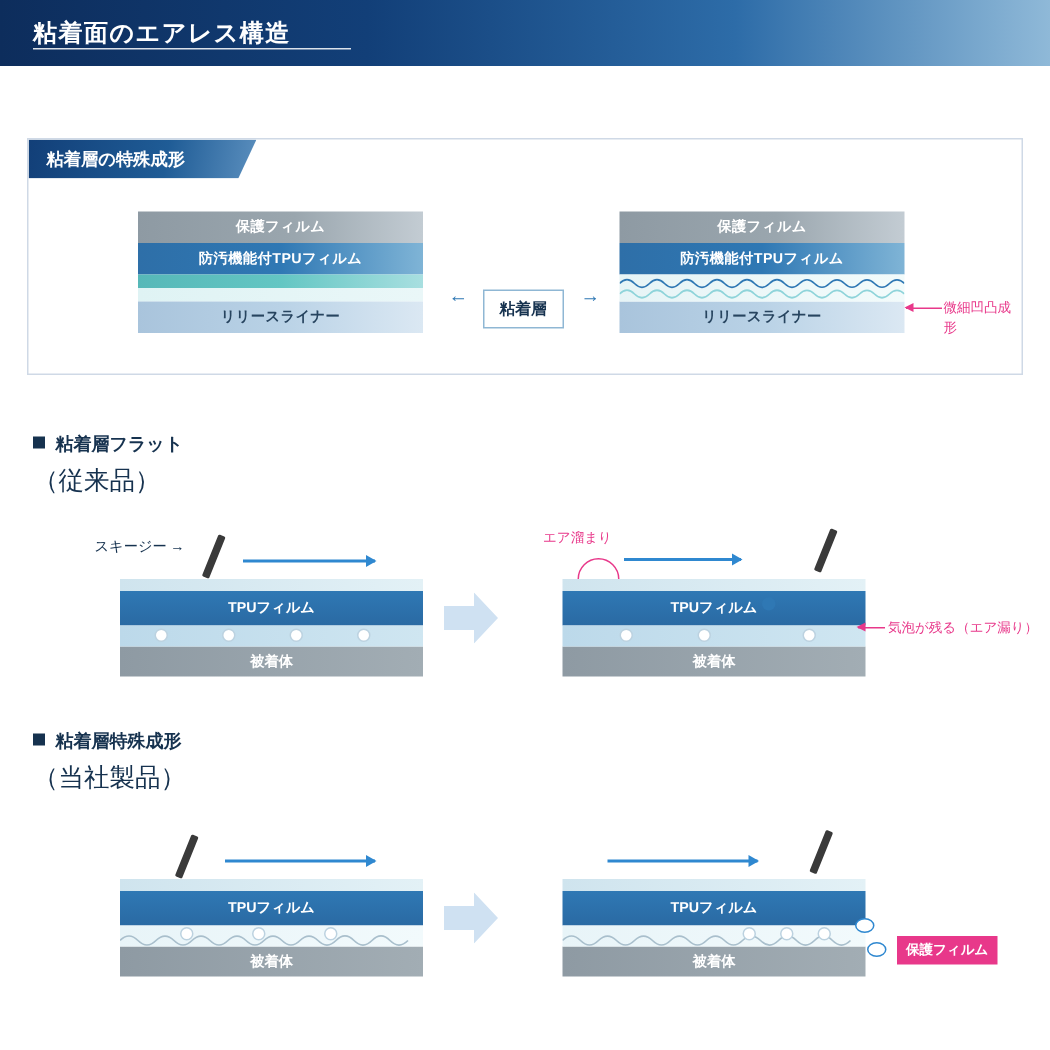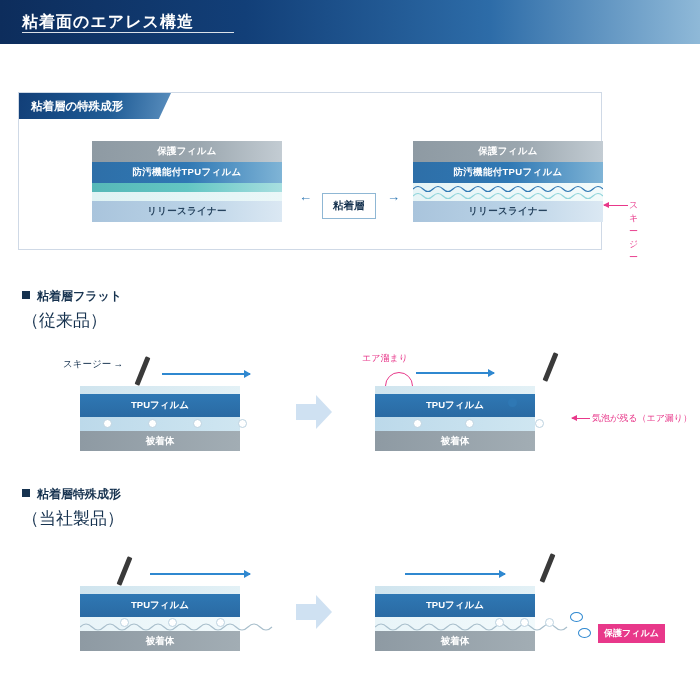--- a/index.html
+++ b/index.html
@@ -23,21 +23,21 @@
     color:#ffffff; font-size:16px; font-weight:bold; letter-spacing:1px;
     margin-left:22px;
   }
   .header-underline {
     position:absolute; left:22px; bottom:11px; width:212px; height:1px;
     background:rgba(255,255,255,.85);
   }
 
   
   .panel {
-    position:absolute; left:18px; top:92px; width:584px; height:158px;
+    position:absolute; left:18px; top:92px; width:664px; height:158px;
     border:1px solid #cfd9e6; background:#fff;
   }
   .panel-tab {
     position:absolute; left:0; top:0; height:26px; width:152px;
     background:linear-gradient(100deg,#123f78 0%, #1f5c96 60%, #5b8fbe 100%);
     clip-path: polygon(0 0, 100% 0, 92% 100%, 0 100%);
     display:flex; align-items:center;
   }
   .panel-tab span { color:#fff; font-size:11.5px; font-weight:bold; margin-left:12px; }
 
@@ -62,21 +62,21 @@
 
   
   .sec-head { position:absolute; font-size:12px; font-weight:bold; color:#16324f; }
   .sec-head .sq {
     display:inline-block; width:8px; height:8px; background:#16324f; margin-right:7px;
     vertical-align:1px;
   }
   .sec-sub { position:absolute; font-size:17px; color:#16324f; }
 
   
-  .dblock { position:absolute; width:160px; }
+  .dblock { position:absolute; width:202px; }
   .d-top  { height:8px;  background:linear-gradient(90deg,#cfe4ee,#e3f1f6); }
   .d-tpu  { height:23px; background:linear-gradient(180deg,#2f78b4,#2a6aa3); display:flex; align-items:center; justify-content:center; color:#fff; font-size:9.5px; font-weight:bold;}
   .d-adh  { height:14px; background:linear-gradient(90deg,#bcd9ea,#cfe6f1); position:relative; }
   .d-base { height:20px; background:linear-gradient(90deg,#8e9aa3,#a2adb4); display:flex; align-items:center; justify-content:center; color:#fff; font-size:9.5px; font-weight:bold;}
   .bubble { position:absolute; width:9px; height:9px; border-radius:50%; background:#ffffff; border:1px solid #bcd2e0; top:2px; }
   .bubble-dark { position:absolute; width:9px; height:9px; border-radius:50%; background:#2f78b4; }
 
   .squeegee { position:absolute; width:5px; height:30px; background:#3a3a3a; border-radius:1px; }
   .blue-arrow { position:absolute; height:2px; background:#2f88d0; }
   .blue-arrow:after {
@@ -133,21 +133,21 @@
     <div class="wavy">
       <svg width="190" height="18" viewBox="0 0 190 18" preserveAspectRatio="none">
         <path d="M0,6 Q5,1 10,6 T20,6 T30,6 T40,6 T50,6 T60,6 T70,6 T80,6 T90,6 T100,6 T110,6 T120,6 T130,6 T140,6 T150,6 T160,6 T170,6 T180,6 T190,6" fill="none" stroke="#2f78b4" stroke-width="1.1"></path>
         <path d="M0,13 Q5,8 10,13 T20,13 T30,13 T40,13 T50,13 T60,13 T70,13 T80,13 T90,13 T100,13 T110,13 T120,13 T130,13 T140,13 T150,13 T160,13 T170,13 T180,13 T190,13" fill="none" stroke="#8fd4da" stroke-width="1.1"></path>
       </svg>
     </div>
     <div class="layer l-release">リリースライナー</div>
   </div>
 
   <div class="pinkline" style="left:585px; top:112px; width:24px;"></div>
-  <div class="tiny-note" style="left:610px; top:106px;">スキージー</div>
+  <div class="tiny-note" style="left:610px; top:106px;">微細凹凸成形</div>
 </div>
 
 <div class="sec-head" style="left:22px; top:288px;">
   <span class="sq"></span><span>粘着層フラット</span>
 </div>
 <div class="sec-sub" style="left:22px; top:309px;">（従来品）</div>
 
 <div class="lbl" style="left:63px; top:358px;">スキージー →</div>
 <div class="squeegee" style="left:140px; top:356px; transform:rotate(22deg);"></div>
 <div class="blue-arrow" style="left:162px; top:373px; width:88px;"></div>

